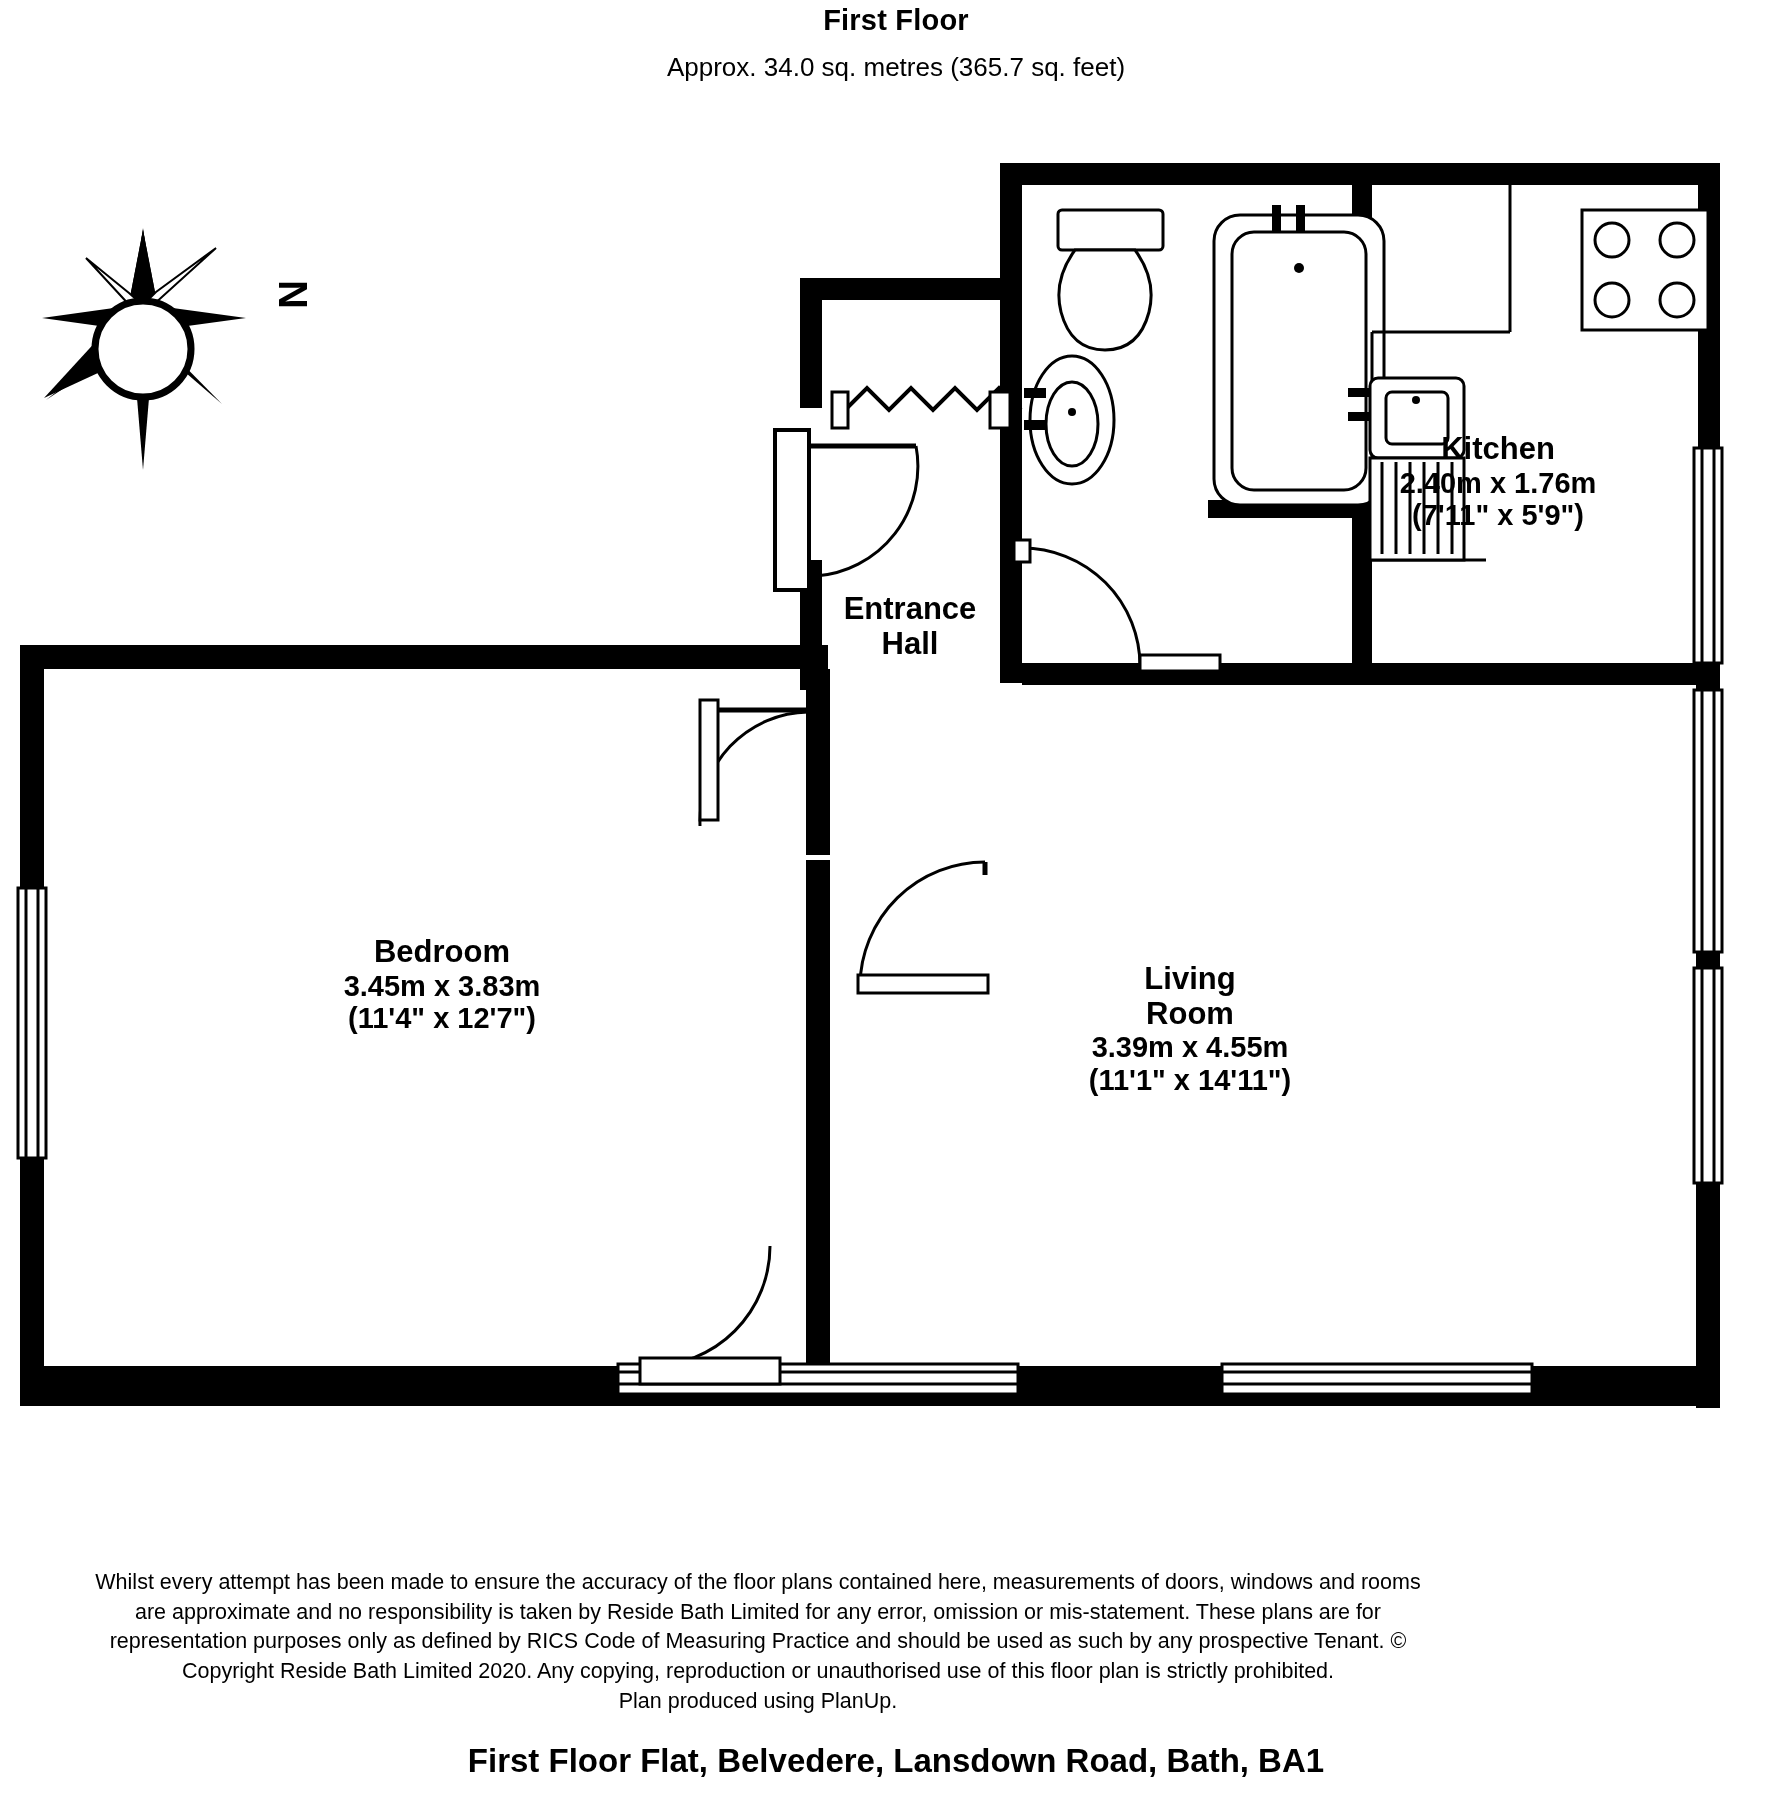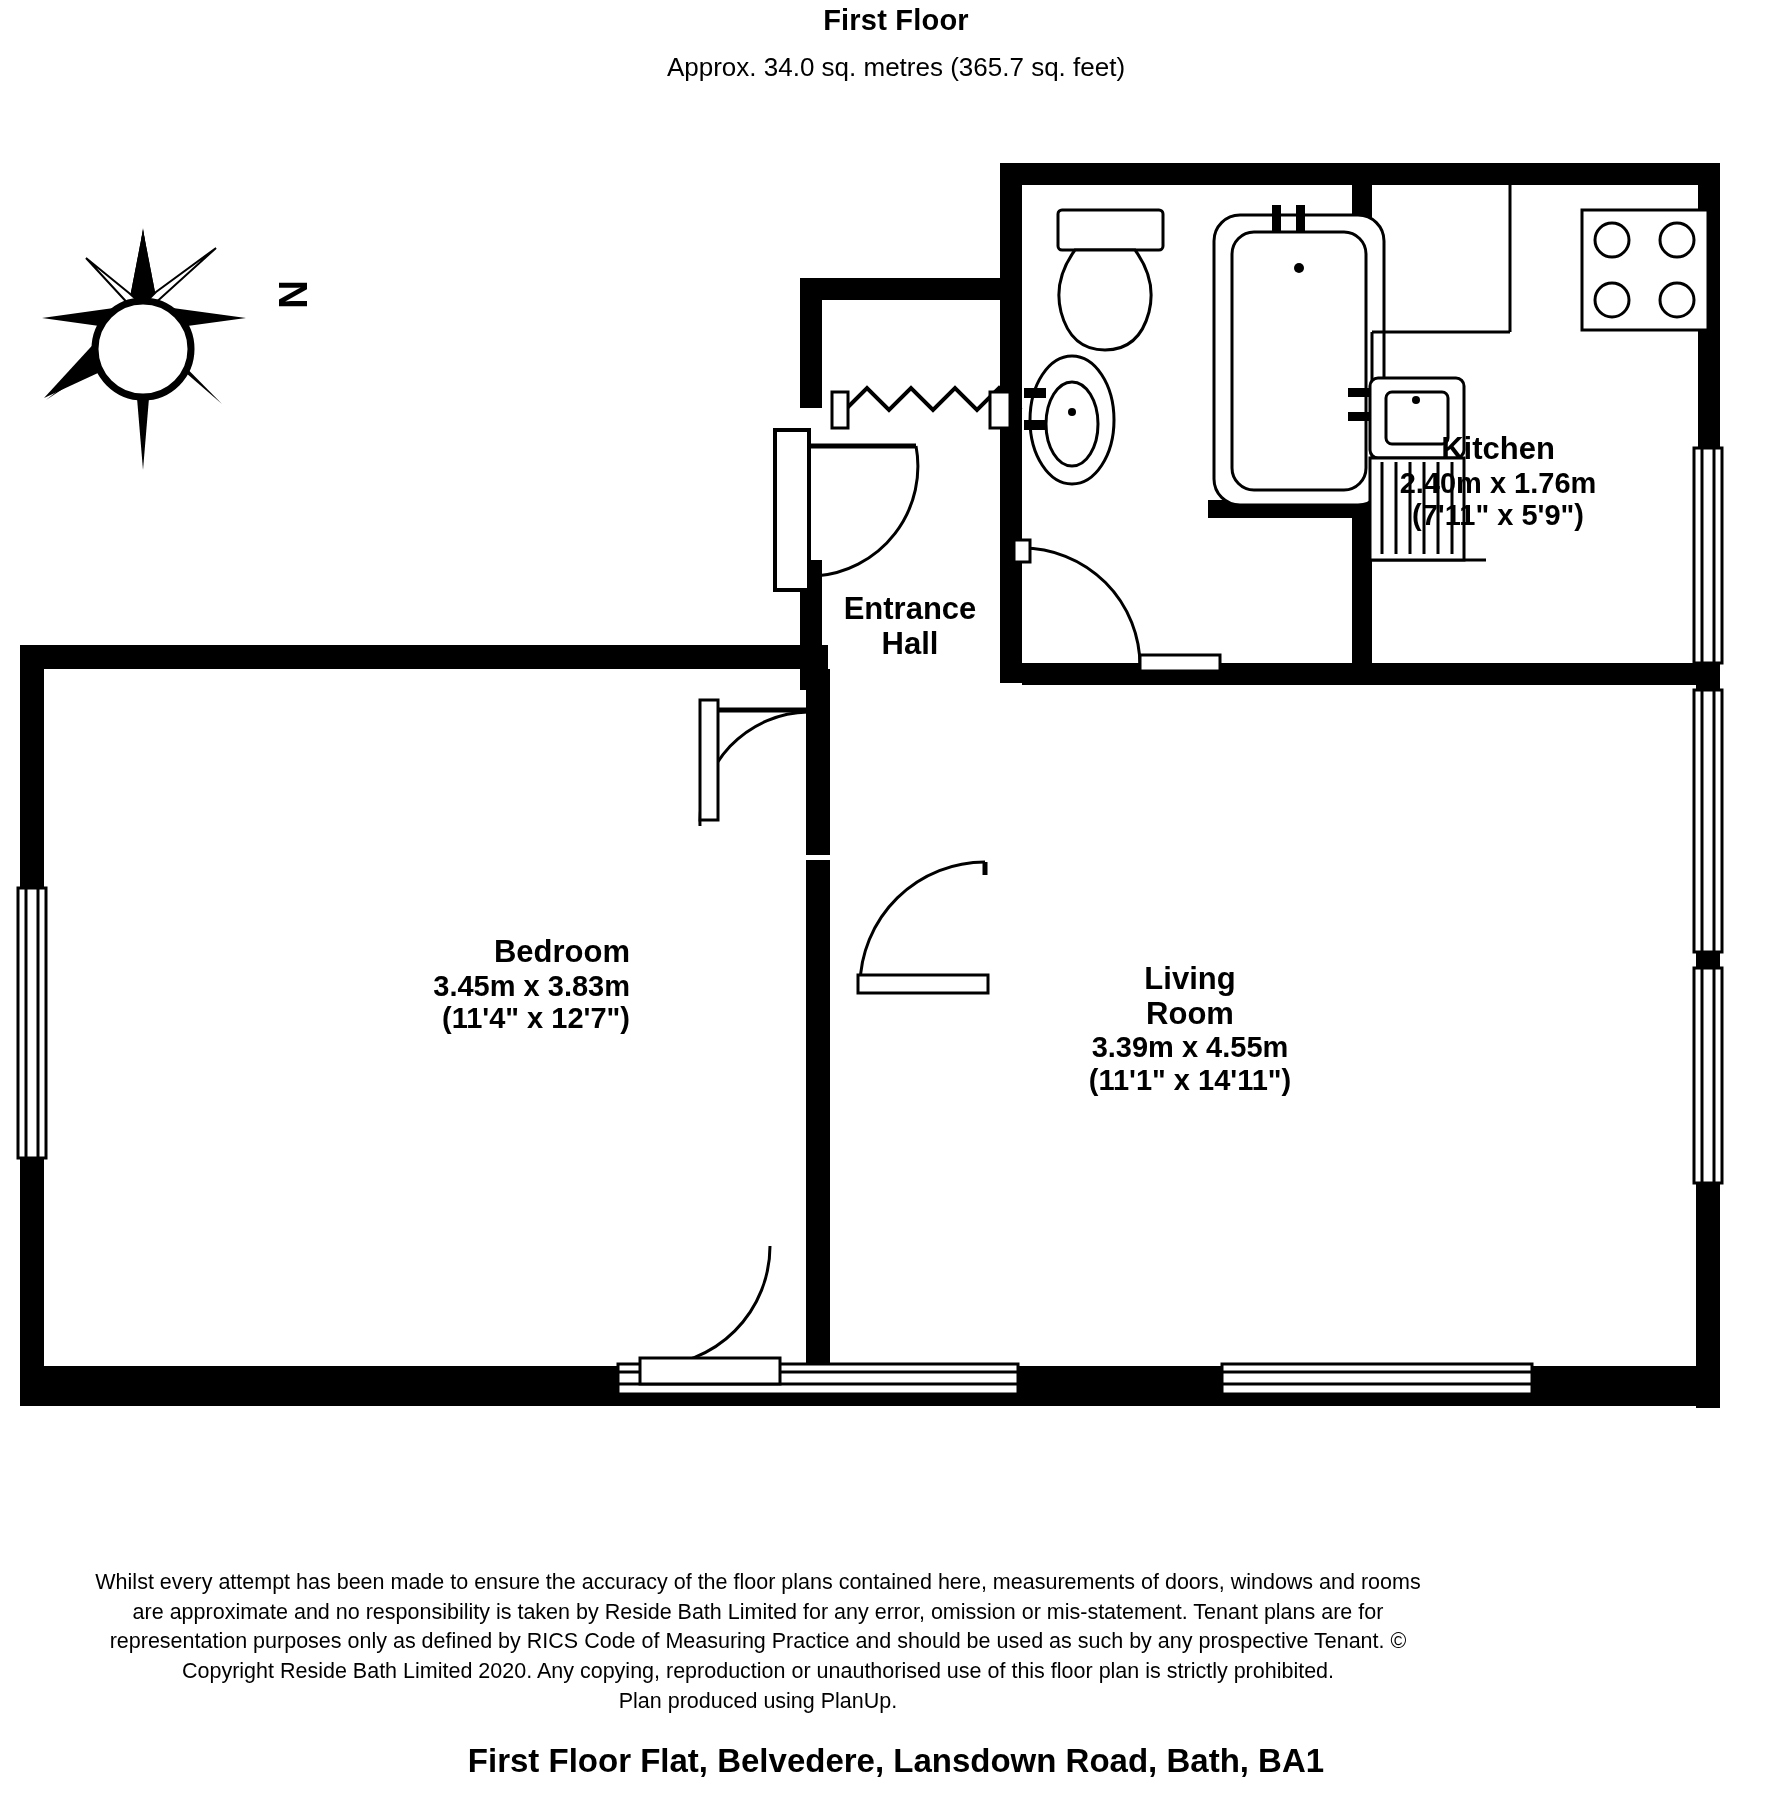--- a/index.html
+++ b/index.html
@@ -185,34 +185,34 @@
   <span class="ln" style="font-size:31px;">Kitchen</span>
   <span class="ln">2.40m x 1.76m</span>
   <span class="ln">(7'11" x 5'9")</span>
 </div>
 
 <div class="label big" style="left:760px;top:592px;width:300px;">
   <span class="ln">Entrance</span>
   <span class="ln">Hall</span>
 </div>
 
-<div class="label room" style="left:230px;top:935px;width:400px;text-align:right;">
+<div class="label room" style="left:242px;top:935px;width:400px;">
   <span class="ln" style="font-size:31px;">Bedroom</span>
   <span class="ln">3.45m x 3.83m</span>
   <span class="ln">(11'4" x 12'7")</span>
 </div>
 
 <div class="label room" style="left:1000px;top:962px;width:380px;">
   <span class="ln" style="font-size:31px;">Living</span>
   <span class="ln" style="font-size:31px;">Room</span>
   <span class="ln">3.39m x 4.55m</span>
   <span class="ln">(11'1" x 14'11")</span>
 </div>
 
 <div class="disclaimer">
   <div>Whilst every attempt has been made to ensure the accuracy of the floor plans contained here, measurements of doors, windows and rooms</div>
-  <div>are approximate and no responsibility is taken by Reside Bath Limited for any error, omission or mis-statement. Tenant plans are for</div>
+  <div>are approximate and no responsibility is taken by Reside Bath Limited for any error, omission or mis-statement. These plans are for</div>
   <div>representation purposes only as defined by RICS Code of Measuring Practice and should be used as such by any prospective Tenant. ©</div>
   <div>Copyright Reside Bath Limited 2020. Any copying, reproduction or unauthorised use of this floor plan is strictly prohibited.</div>
   <div>Plan produced using PlanUp.</div>
 </div>
 
 <div class="footer">First Floor Flat, Belvedere, Lansdown Road, Bath, BA1</div>
 
 </body></html>

